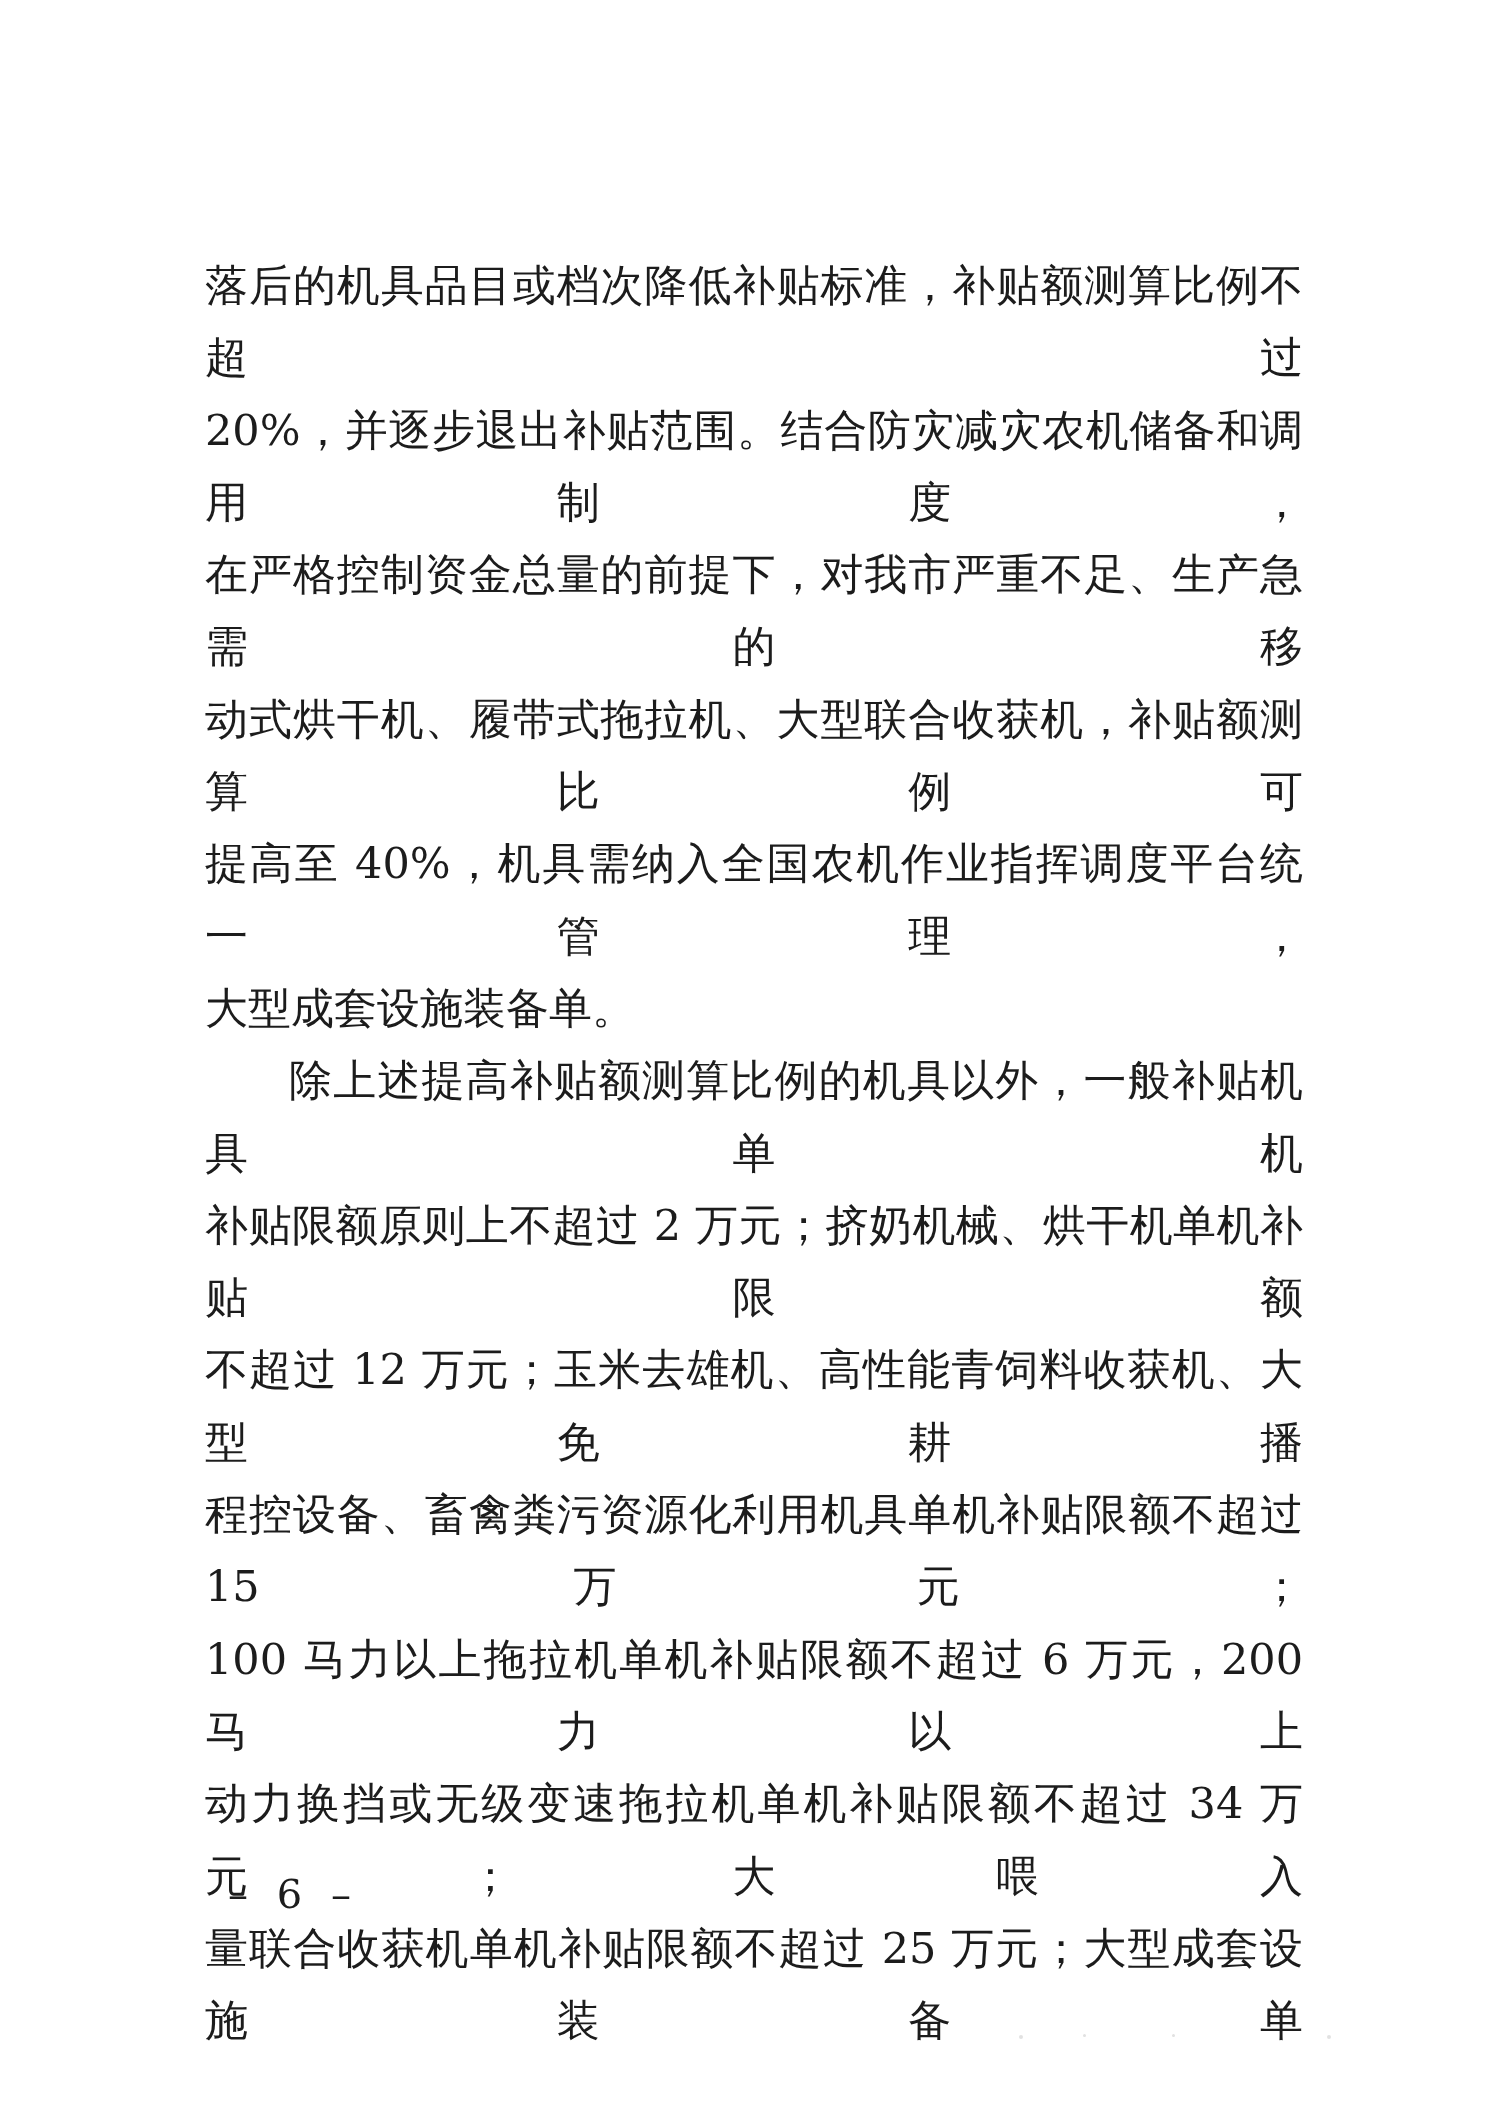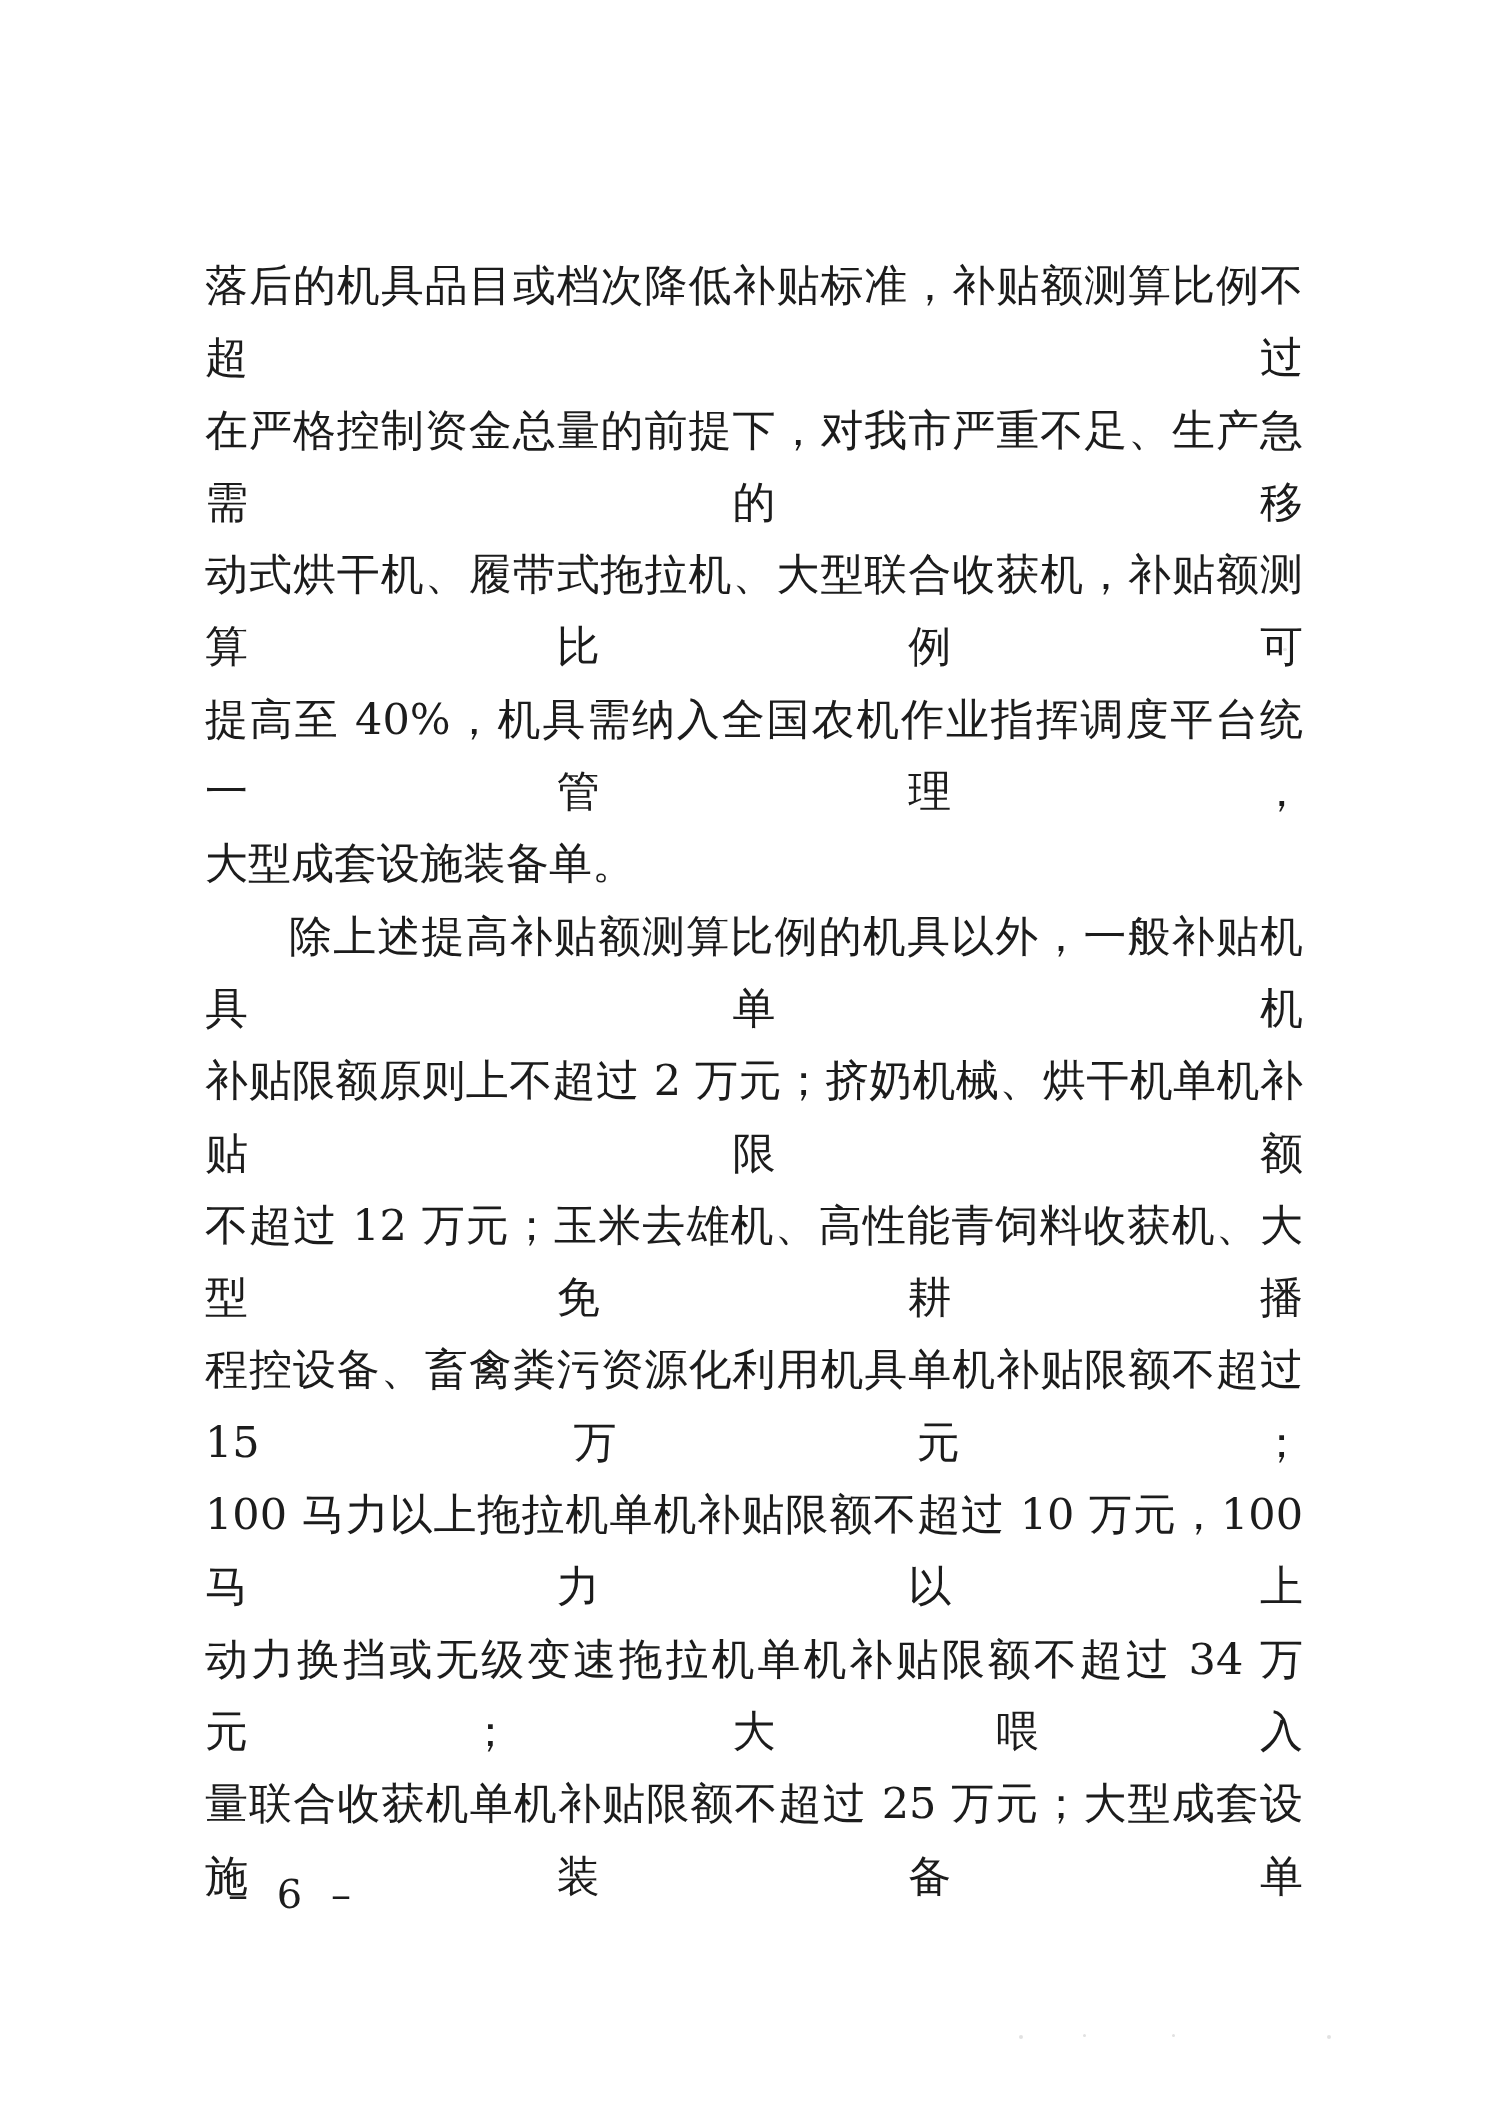--- a/index.html
+++ b/index.html
@@ -59,29 +59,30 @@
   .speck.s4 { left: 1327px; top: 2035px; width: 4px; height: 4px; }
   .speck.s5 { left: 1283px; top: 648px;  width: 4px; height: 3px; }
   .speck.s6 { left: 1443px; top: 430px;  width: 4px; height: 3px; }
 </style>
 </head>
 <body>
 
 <div class="page">
   <div class="text-block">
       <div class="line">落后的机具品目或档次降低补贴标准，补贴额测算比例不超过</div>
+      <div class="line">20%，并逐步退出补贴范围。结合防灾减灾农机储备和调用制度，</div>
       <div class="line">在严格控制资金总量的前提下，对我市严重不足、生产急需的移</div>
       <div class="line">动式烘干机、履带式拖拉机、大型联合收获机，补贴额测算比例可</div>
       <div class="line">提高至 40%，机具需纳入全国农机作业指挥调度平台统一管理，</div>
       <div class="line para-end">大型成套设施装备单。</div>
       <div class="line indent">除上述提高补贴额测算比例的机具以外，一般补贴机具单机</div>
       <div class="line">补贴限额原则上不超过 2 万元；挤奶机械、烘干机单机补贴限额</div>
       <div class="line">不超过 12 万元；玉米去雄机、高性能青饲料收获机、大型免耕播</div>
       <div class="line">程控设备、畜禽粪污资源化利用机具单机补贴限额不超过 15 万元；</div>
-      <div class="line">100 马力以上拖拉机单机补贴限额不超过 10 万元，100 马力以上</div>
+      <div class="line">100 马力以上拖拉机单机补贴限额不超过 6 万元，200 马力以上</div>
       <div class="line">动力换挡或无级变速拖拉机单机补贴限额不超过 34 万元；大喂入</div>
       <div class="line">量联合收获机单机补贴限额不超过 25 万元；大型成套设施装备单</div>
     </div>
   <div class="page-num">– 6 –</div>
   <span class="speck s1"></span>
   <span class="speck s2"></span>
   <span class="speck s3"></span>
   <span class="speck s4"></span>
   <span class="speck s5"></span>
   <span class="speck s6"></span>

